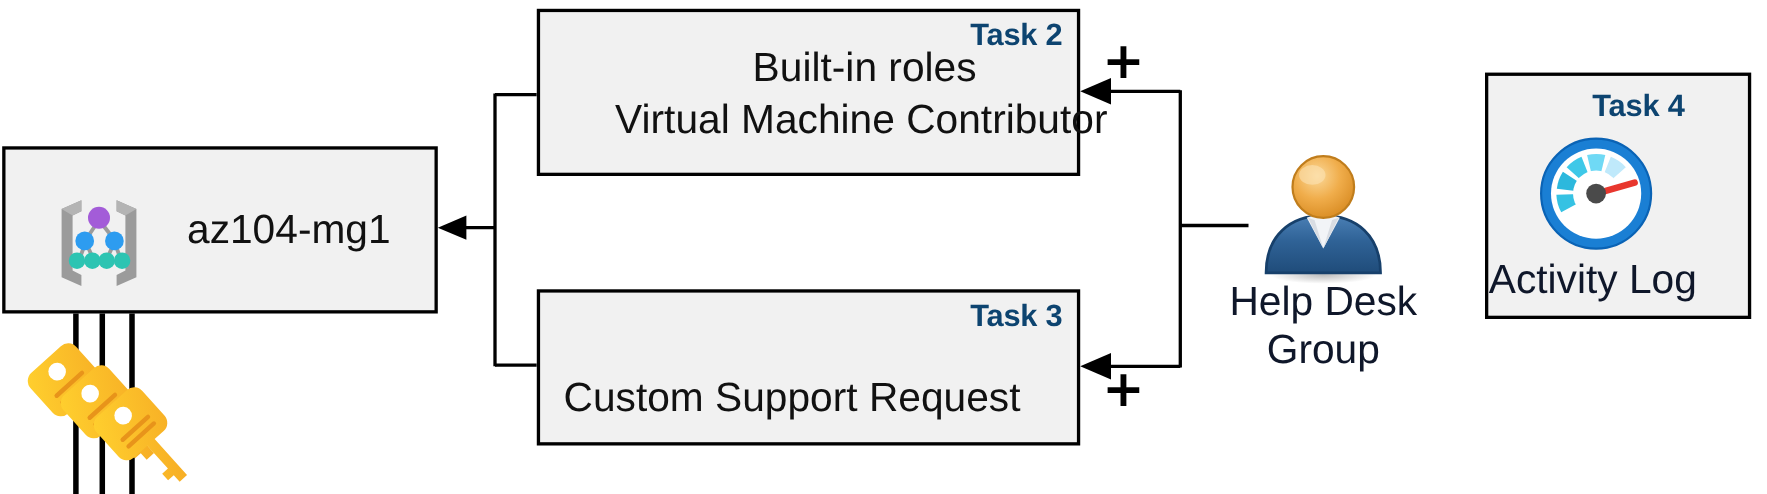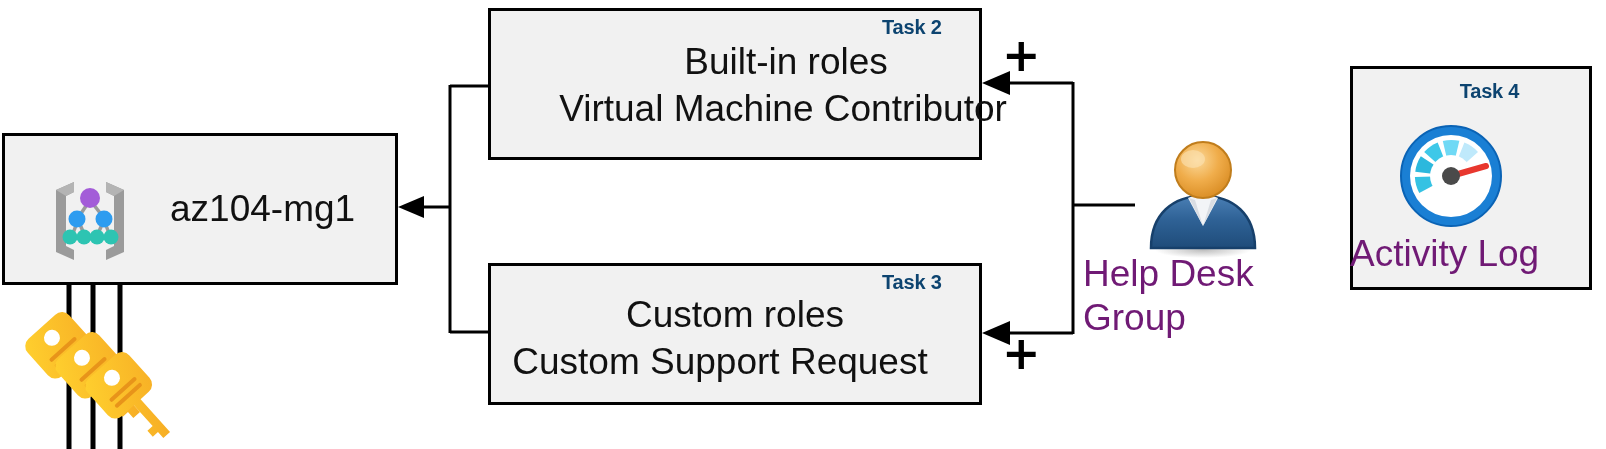--- a/index.html
+++ b/index.html
@@ -20,21 +20,21 @@
   .box {
     position: absolute;
     background: #f1f1f1;
     border: 3px solid #000000;
     box-sizing: border-box;
   }
   .task-label {
     position: absolute;
     color: #0d4470;
     font-weight: bold;
-    font-size: 20px;
+    font-size: 28px;
     letter-spacing: -0.2px;
     white-space: nowrap;
   }
   .box-text {
     position: absolute;
     color: #111111;
     font-size: 37px;
     line-height: 1.28;
     text-align: center;
     white-space: nowrap;
@@ -43,23 +43,24 @@
   .plus {
     position: absolute;
     color: #000000;
     font-size: 46px;
     font-weight: bold;
     line-height: 1;
     font-family: "DejaVu Sans", sans-serif;
   }
   .caption {
     position: absolute;
-    color: #701a75;
+    color: #0f172a;
     font-size: 37px;
     line-height: 1.2;
+    text-align: center;
     white-space: nowrap;
   }
   svg { display: block; overflow: visible; }
   .svg-layer {
     position: absolute;
     left: 0; top: 0;
     width: 1606px; height: 449px;
     pointer-events: none;
   }
 </style>
@@ -133,21 +134,20 @@
 
   <div class="box" style="left:488px; top:8px; width:494px; height:152px;">
   </div>
   <div class="task-label" style="left:882px; top:16px;">Task 2</div>
   <div class="box-text" style="left:488px; top:38px; width:596px;">Built-in roles</div>
   <div class="box-text" style="left:488px; top:85px; width:494px;margin-left:48px;">Virtual Machine Contributor</div>
 
   <div class="box" style="left:488px; top:263px; width:494px; height:142px;">
   </div>
   <div class="task-label" style="left:882px; top:271px;">Task 3</div>
-  <div class="box-text" style="left:488px; top:291px; width:494px;">Custom roles</div>
   <div class="box-text" style="left:488px; top:338px; width:464px;">Custom Support Request</div>
 
   <div class="plus" style="left:1002px; top:32px;">+</div>
   <div class="plus" style="left:1002px; top:330px;">+</div>
 
   <div style="position:absolute; left:1133px; top:140px; width:140px; height:118px;">
     <svg viewBox="0 0 140 118" width="140" height="118">
       <defs>
         <radialGradient id="headGrad" cx="40%" cy="32%" r="72%">
           <stop offset="0%" stop-color="#fbd99a"></stop>

